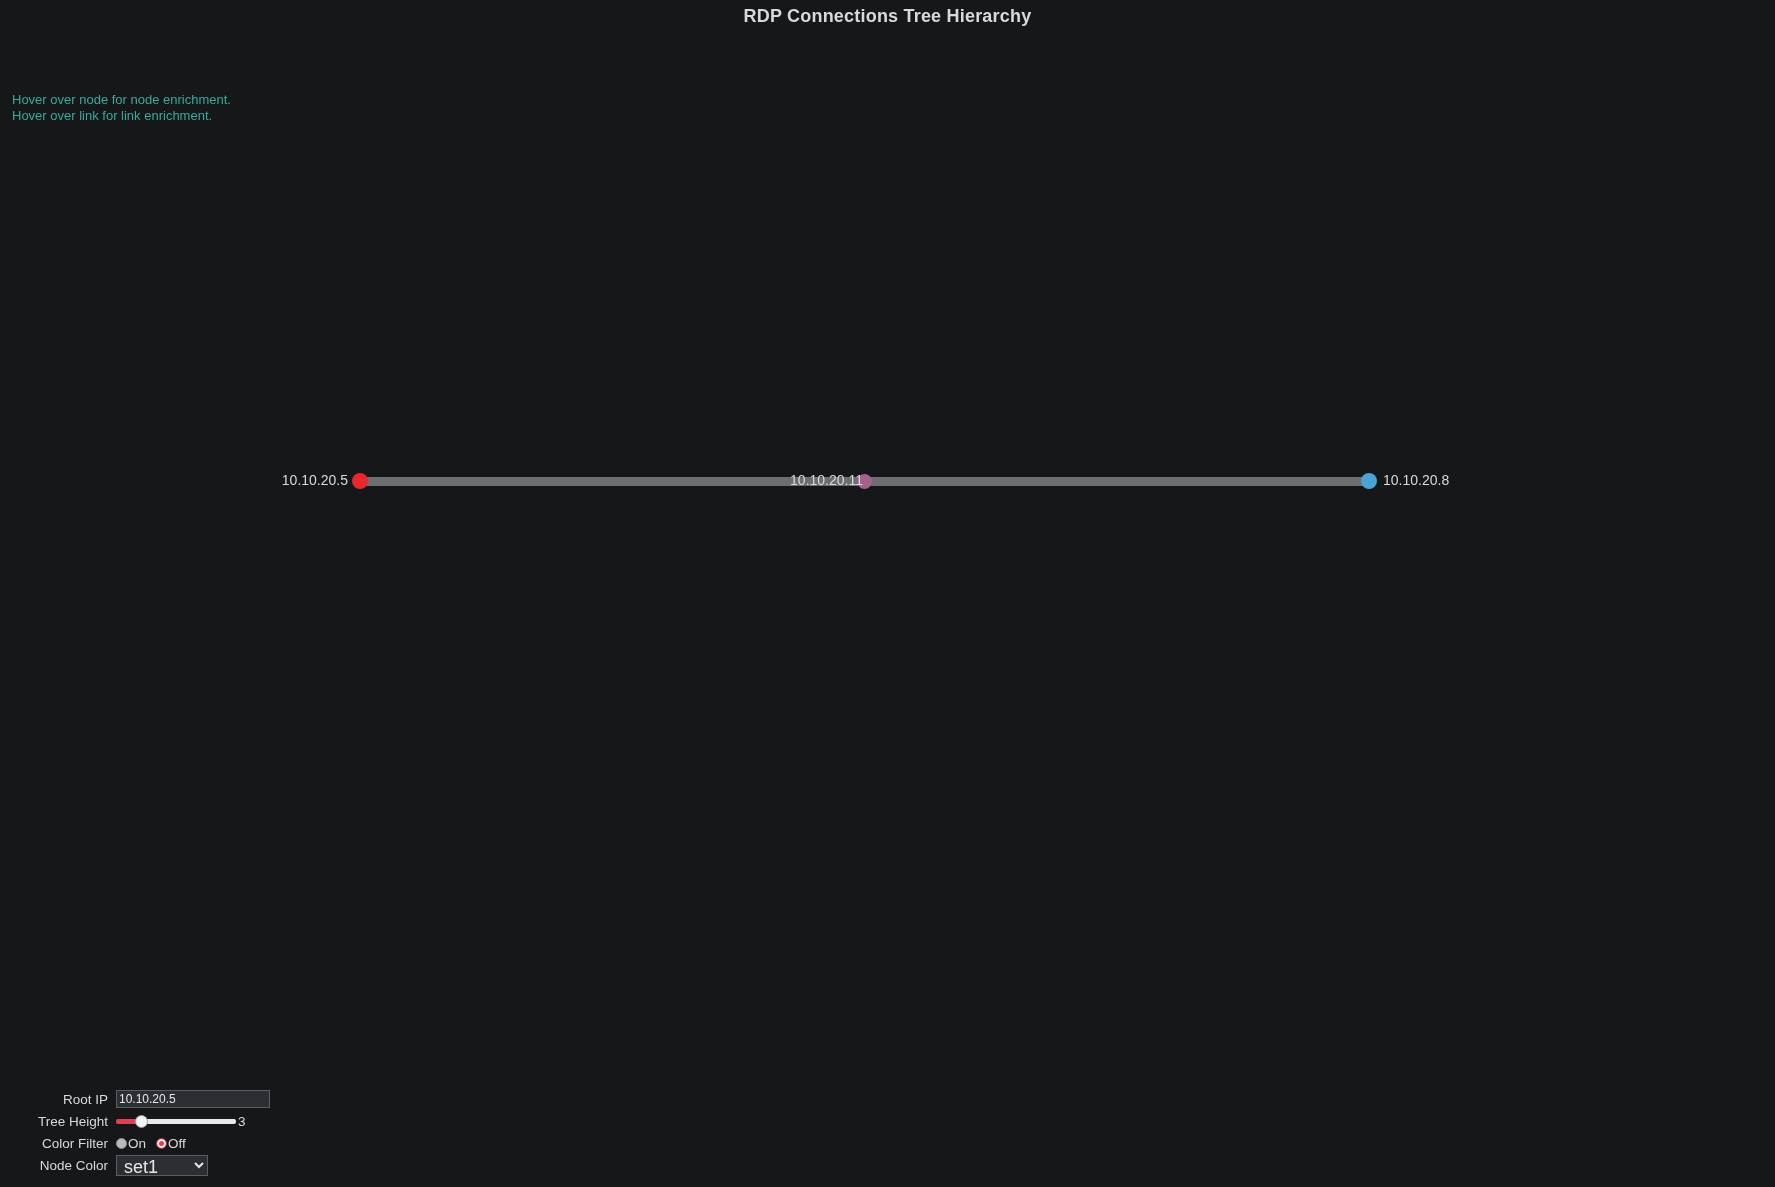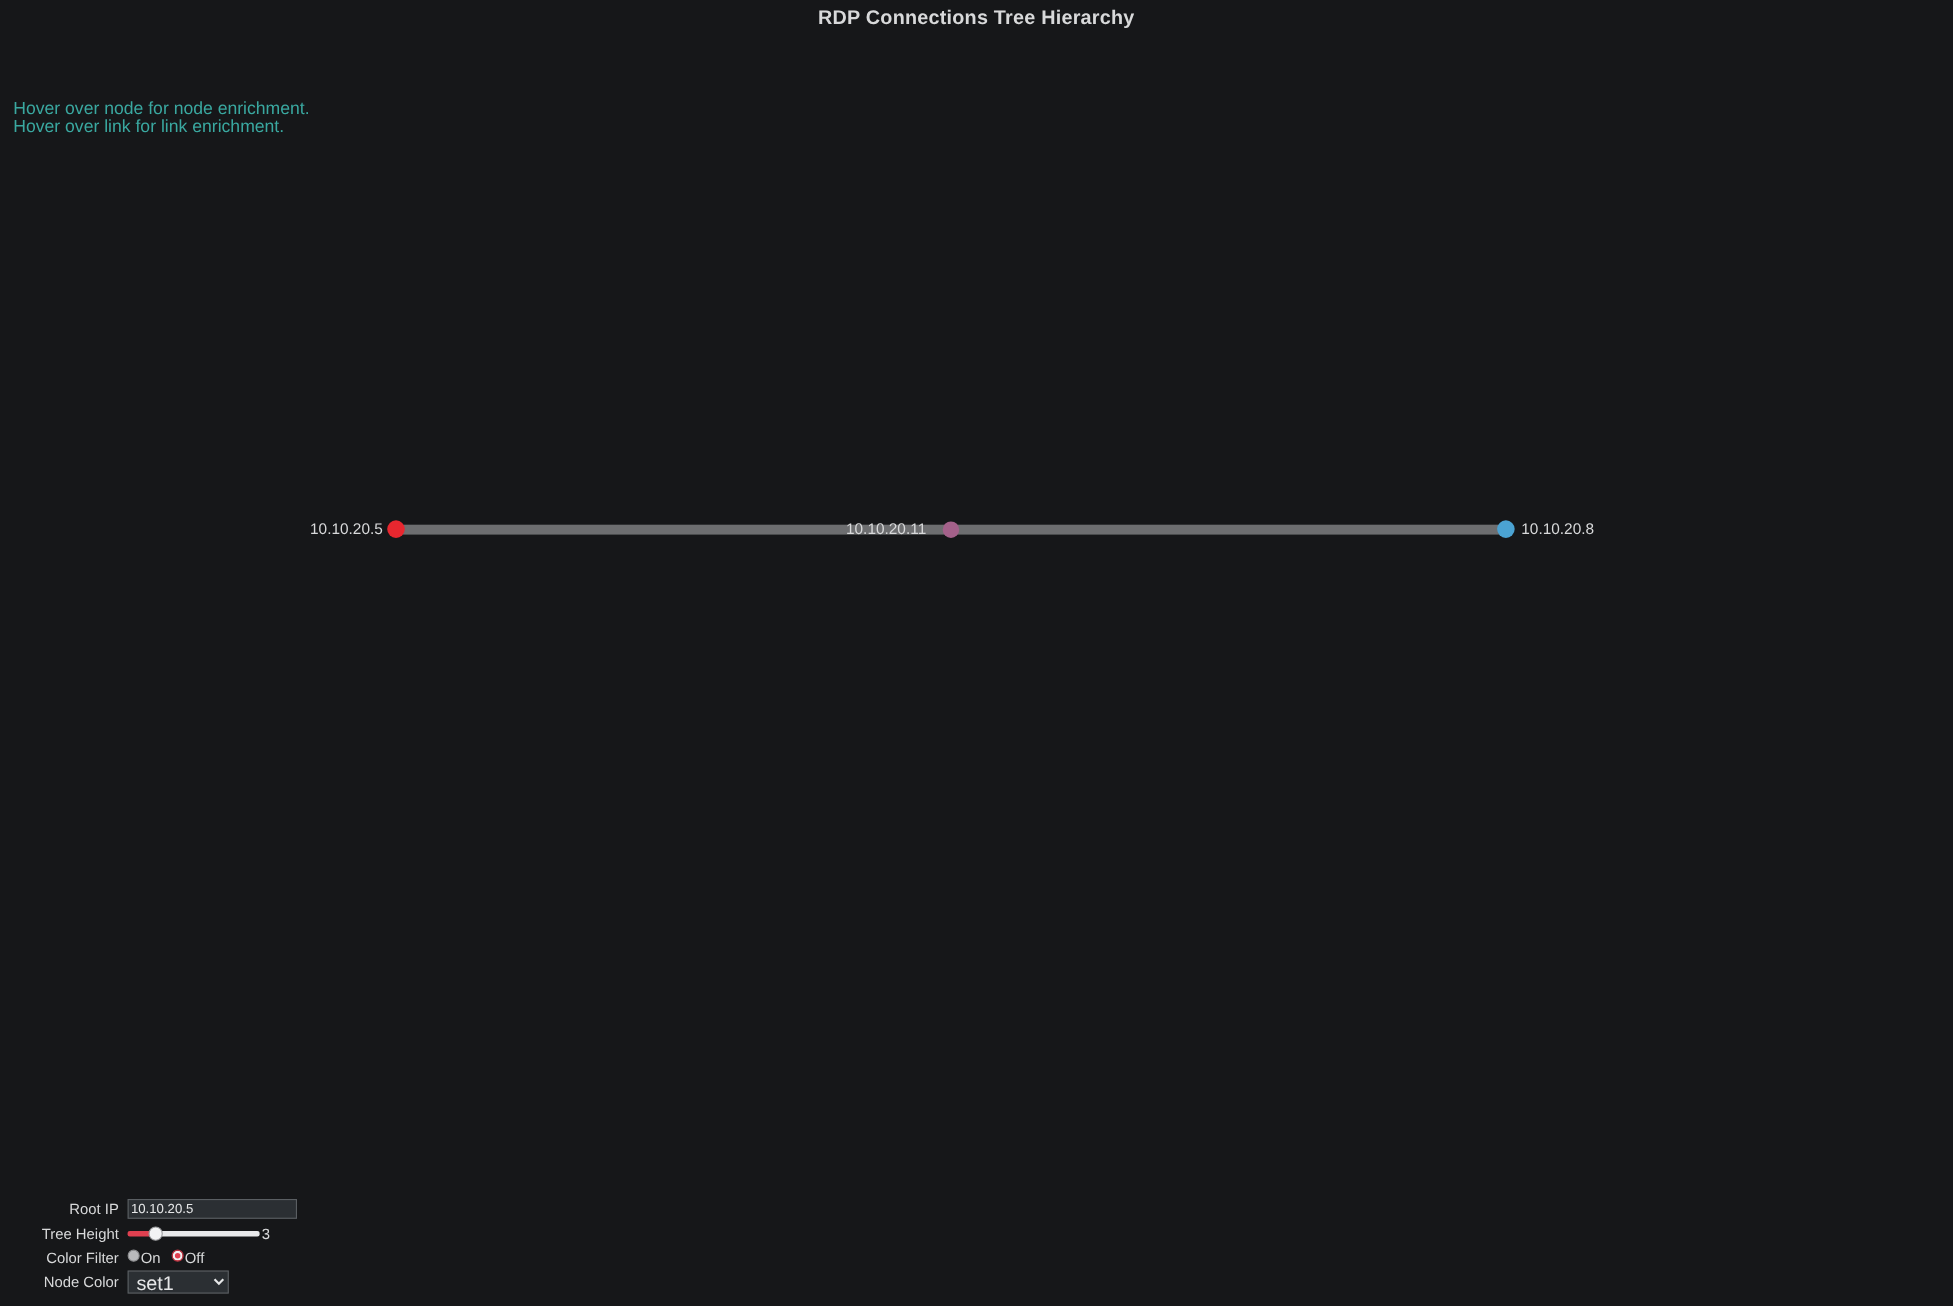--- a/index.html
+++ b/index.html
@@ -30,21 +30,21 @@
     font-weight: bold;
     letter-spacing: 0.2px;
   }
 
   
   .hints {
     position: absolute;
     left: 12px;
     top: 92px;
     color: #3aa8a0;
-    font-size: 16px;
+    font-size: 13px;
     line-height: 15.5px;
   }
   .hints div { white-space: nowrap; }
 
   
   .graph {
     position: absolute;
     left: 0;
     top: 0;
     width: 1775px;
@@ -158,21 +158,21 @@
   }
   .slider-value {
     margin-left: 2px;
     color: #d8d9da;
     font-size: 13.5px;
   }
 
   .radio-group { display: flex; align-items: center; }
   .radio-item {
     display: flex;
-    align-items: flex-start;
+    align-items: center;
     margin-right: 10px;
   }
   .radio-item input[type="radio"] {
     -webkit-appearance: none;
     appearance: none;
     width: 11px;
     height: 11px;
     border-radius: 50%;
     background: #b9babc;
     border: 1px solid #8e8f91;
@@ -212,21 +212,21 @@
     <div>Hover over node for node enrichment.</div>
     <div>Hover over link for link enrichment.</div>
   </div>
 
   <div class="graph" id="graph-area">
       <div class="link" style="left: 360px; top: 476.5px; width: 504px; background: rgb(109, 110, 112);"></div>
       <div class="link" style="left: 864px; top: 476.5px; width: 505px; background: rgb(109, 110, 112);"></div>
       <div class="node" style="left: 352px; top: 473px; width: 16px; height: 16px; background: rgb(232, 39, 47);"></div>
       <div class="node-label" style="top: 472px; right: 1427px;">10.10.20.5</div>
       <div class="node" style="left: 856.5px; top: 473.5px; width: 15px; height: 15px; background: rgb(164, 97, 138);"></div>
-      <div class="node-label" style="top: 472px; right: 933px;">10.10.20.11</div>
+      <div class="node-label" style="top: 472px; right: 912px;">10.10.20.11</div>
       <div class="node" style="left: 1361px; top: 473px; width: 16px; height: 16px; background: rgb(75, 163, 211);"></div>
       <div class="node-label" style="top: 472px; left: 1383px;">10.10.20.8</div>
     </div>
 
   <div class="controls">
 
     <div class="ctrl-row">
       <div class="ctrl-label">Root IP</div>
       <div class="ctrl-field">
         <input class="text-input" type="text" value="10.10.20.5" style="">

